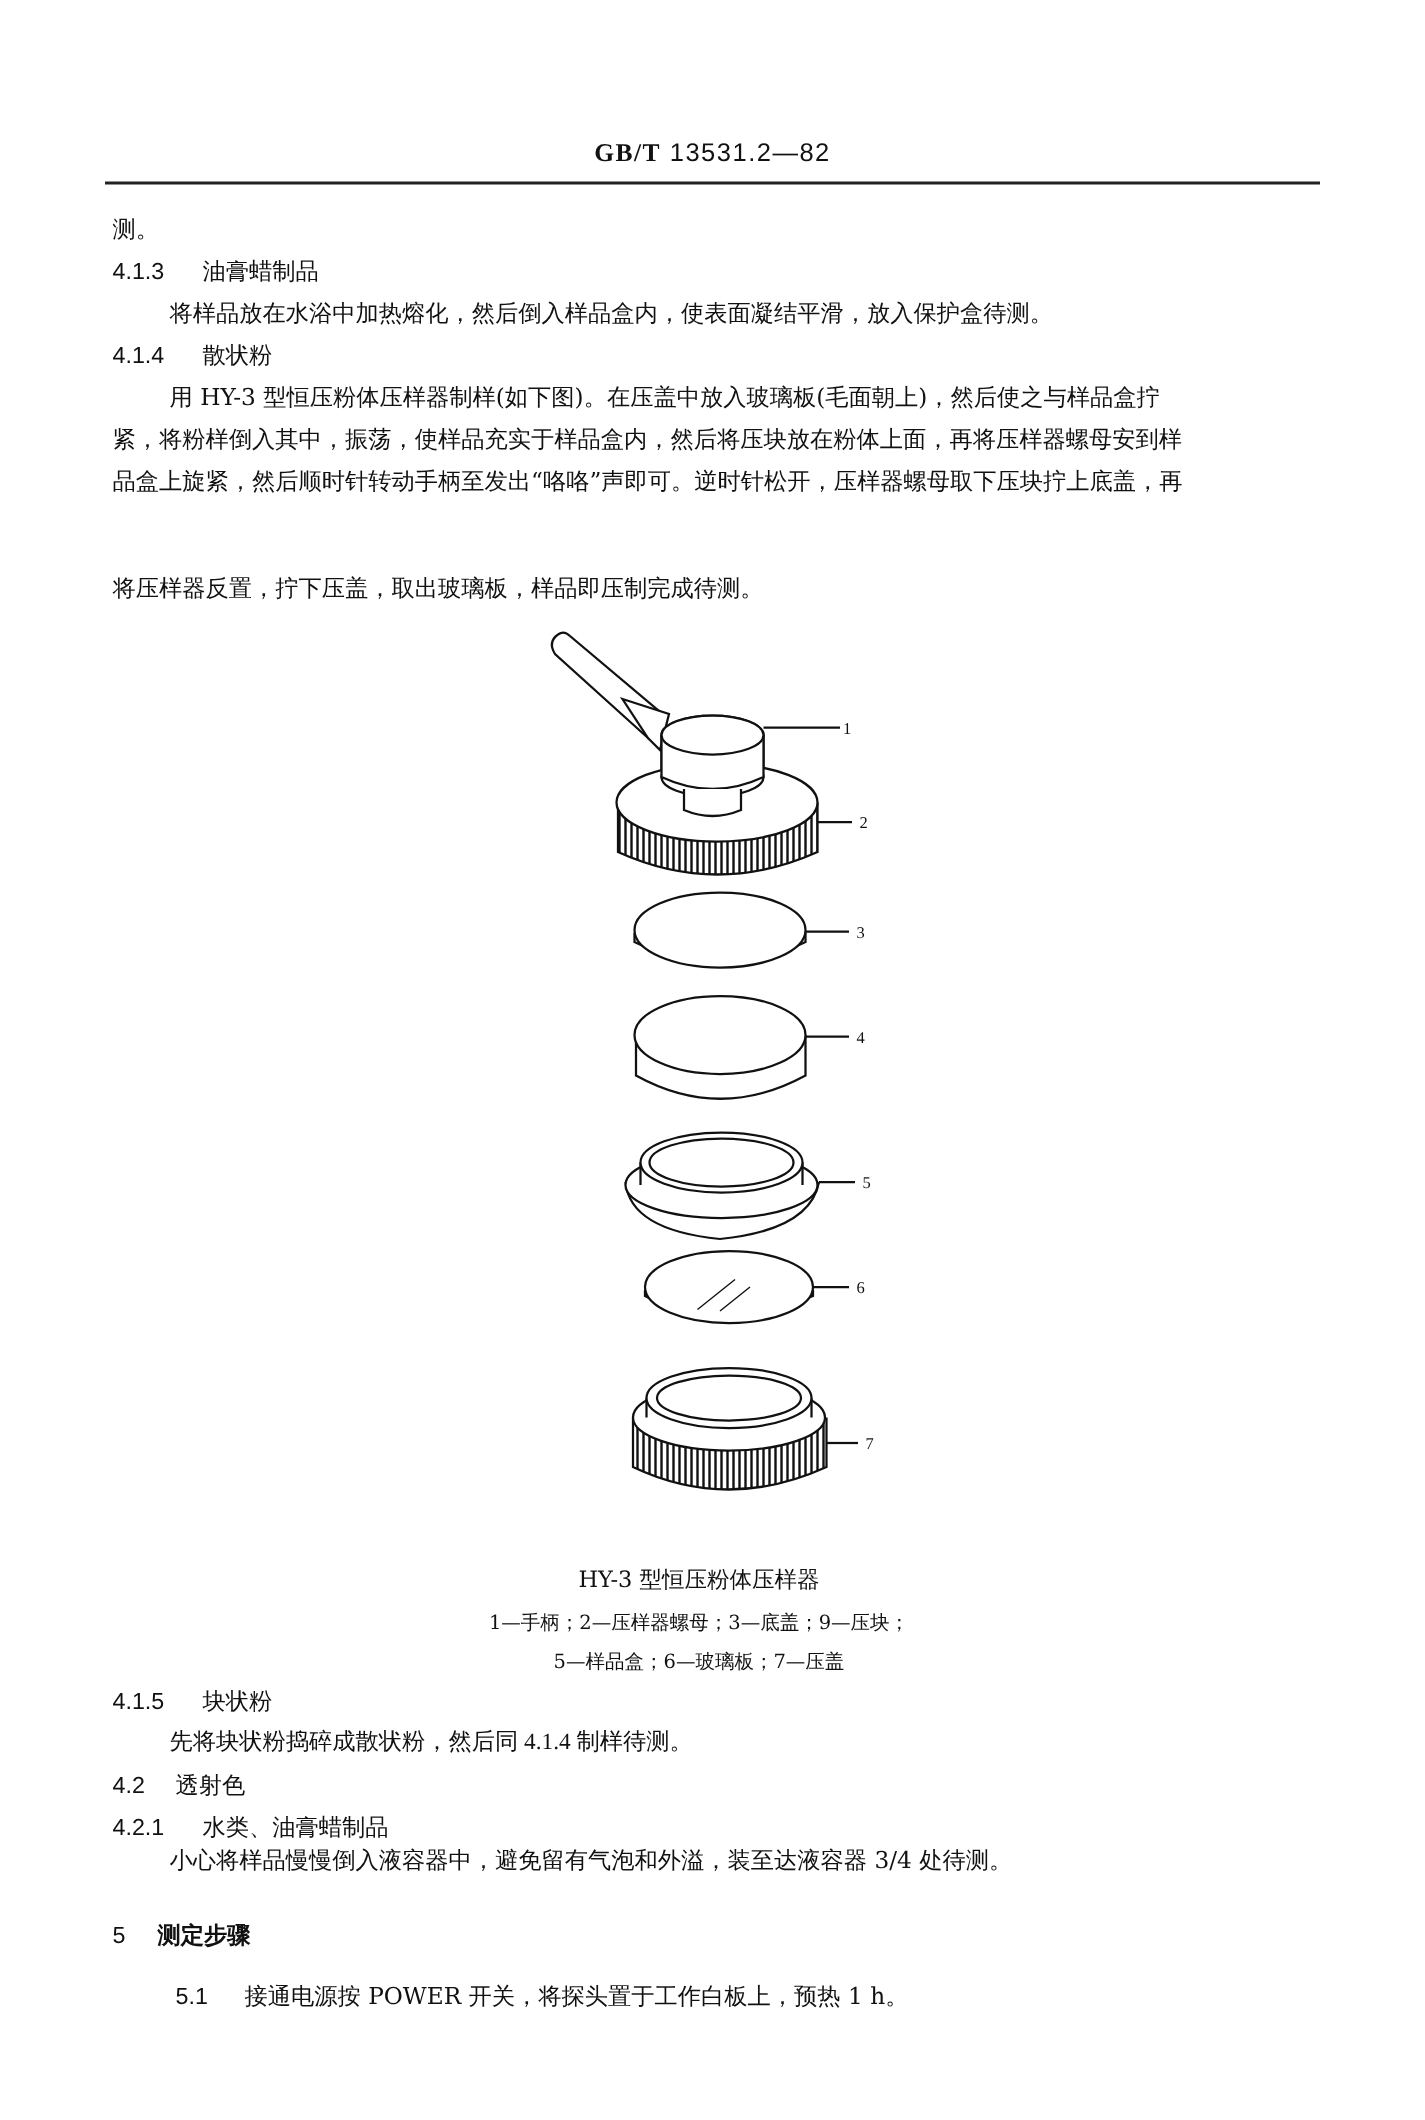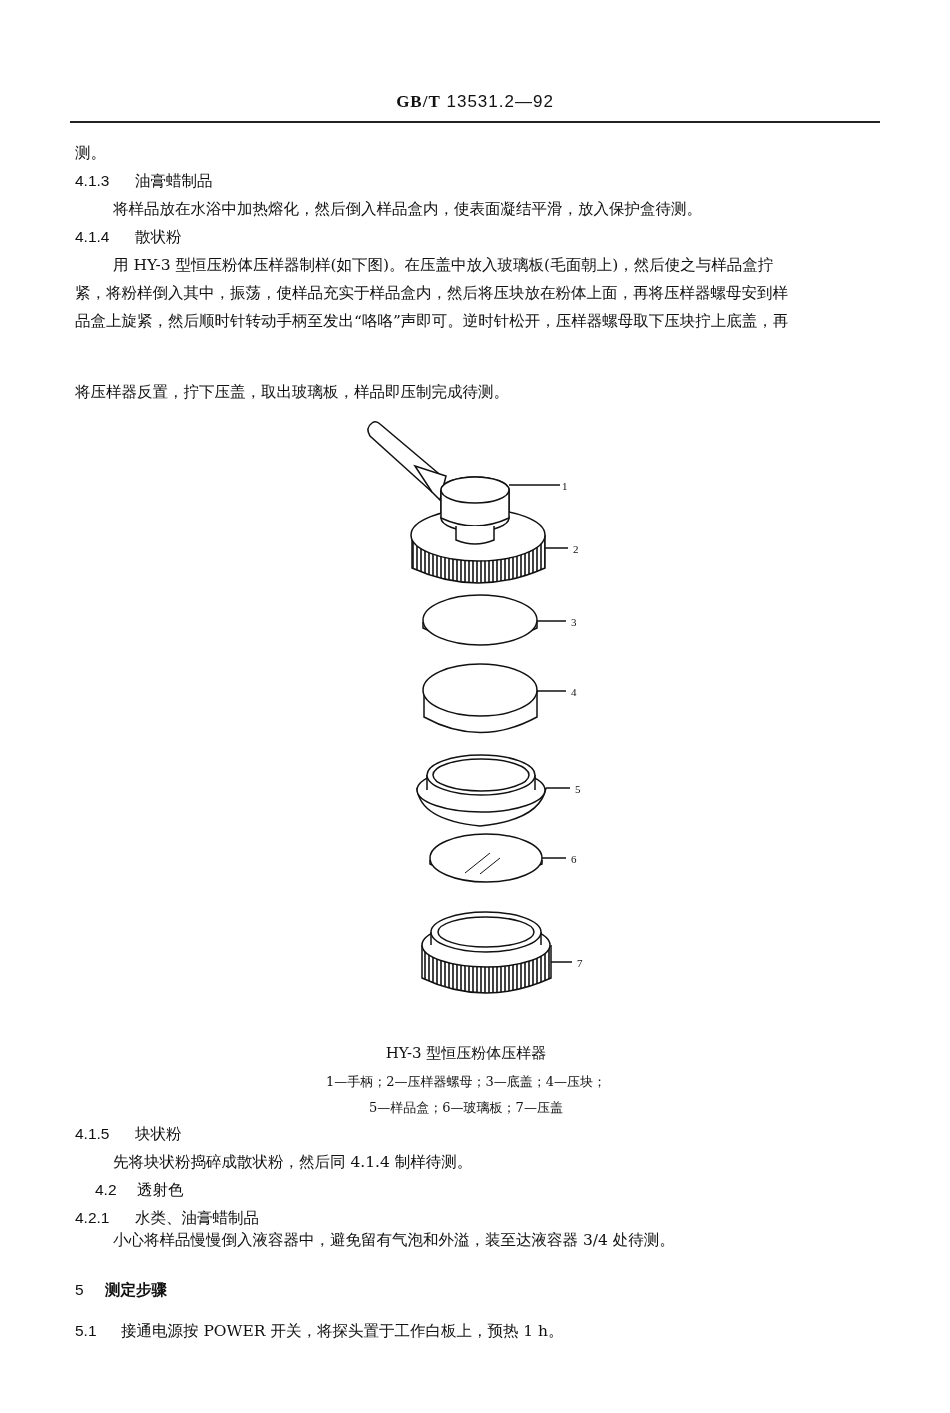--- a/index.html
+++ b/index.html
@@ -13,21 +13,21 @@
   .caption { position: absolute; left: 0; width: 932px; text-align: center; }
   .cap-title { top: 1044px; font-size: 15px; }
   .cap-legend { font-size: 13px; }
   svg.diagram { position: absolute; left: 340px; top: 410px; }
 </style>
 </head>
 <body>
 
 <div class="header">
   <b>GB/T</b>
-  <span>13531.2—92</span>
+  <span>13531.2—82</span>
 </div>
 <div class="rule"></div>
 
 <div class="line" style="left:75px; top:143px;">测。</div>
 
 <div class="line" style="left:75px; top:171px;">
   <span class="num">4.1.3</span><span>油膏蜡制品</span>
 </div>
 <div class="line" style="left:113px; top:199px;text-align:right;">将样品放在水浴中加热熔化，然后倒入样品盒内，使表面凝结平滑，放入保护盒待测。</div>
 
@@ -109,36 +109,36 @@
 
 <div class="line" style="left:562px; top:476px; font-size:11px; font-family:'Liberation Serif',serif;">1</div>
 <div class="line" style="left:573px; top:539px; font-size:11px; font-family:'Liberation Serif',serif;">2</div>
 <div class="line" style="left:571px; top:612px; font-size:11px; font-family:'Liberation Serif',serif;">3</div>
 <div class="line" style="left:571px; top:682px; font-size:11px; font-family:'Liberation Serif',serif;">4</div>
 <div class="line" style="left:575px; top:779px; font-size:11px; font-family:'Liberation Serif',serif;">5</div>
 <div class="line" style="left:571px; top:849px; font-size:11px; font-family:'Liberation Serif',serif;">6</div>
 <div class="line" style="left:577px; top:953px; font-size:11px; font-family:'Liberation Serif',serif;">7</div>
 
 <div class="caption cap-title">HY-3 型恒压粉体压样器</div>
-<div class="caption cap-legend" style="top:1073px;">1—手柄；2—压样器螺母；3—底盖；4—压块；</div>
+<div class="caption cap-legend" style="top:1073px;">1—手柄；2—压样器螺母；3—底盖；9—压块；</div>
 <div class="caption cap-legend" style="top:1099px;">5—样品盒；6—玻璃板；7—压盖</div>
 
 <div class="line" style="left:75px; top:1124px;">
   <span class="num">4.1.5</span><span>块状粉</span>
 </div>
-<div class="line" style="left:113px; top:1152px;">先将块状粉捣碎成散状粉，然后同 4.1.4 制样待测。</div>
+<div class="line" style="left:113px; top:1152px;font-family:Liberation Serif, serif;">先将块状粉捣碎成散状粉，然后同 4.1.4 制样待测。</div>
 
 <div class="line" style="left:75px; top:1180px;">
-  <span class="num" style="width:42px;margin-left:20px;">4.2</span><span>透射色</span>
+  <span class="num" style="width:42px;">4.2</span><span>透射色</span>
 </div>
 
 <div class="line" style="left:75px; top:1208px;">
   <span class="num">4.2.1</span><span>水类、油膏蜡制品</span>
 </div>
 <div class="line" style="left:113px; top:1230px;text-align:center;">小心将样品慢慢倒入液容器中，避免留有气泡和外溢，装至达液容器 3/4 处待测。</div>
 
 <div class="line h5" style="left:75px; top:1280px;">
   <span class="num" style="width:30px; font-weight:normal;">5</span><span>测定步骤</span>
 </div>
 
 <div class="line" style="left:75px; top:1321px;">
-  <span class="num" style="width:46px;">5.1</span><span>接通电源按 POWER 开关，将探头置于工作白板上，预热 1 h。</span>
+  <span class="num" style="width:46px;margin-left:42px;">5.1</span><span>接通电源按 POWER 开关，将探头置于工作白板上，预热 1 h。</span>
 </div>
 
 </body></html>

